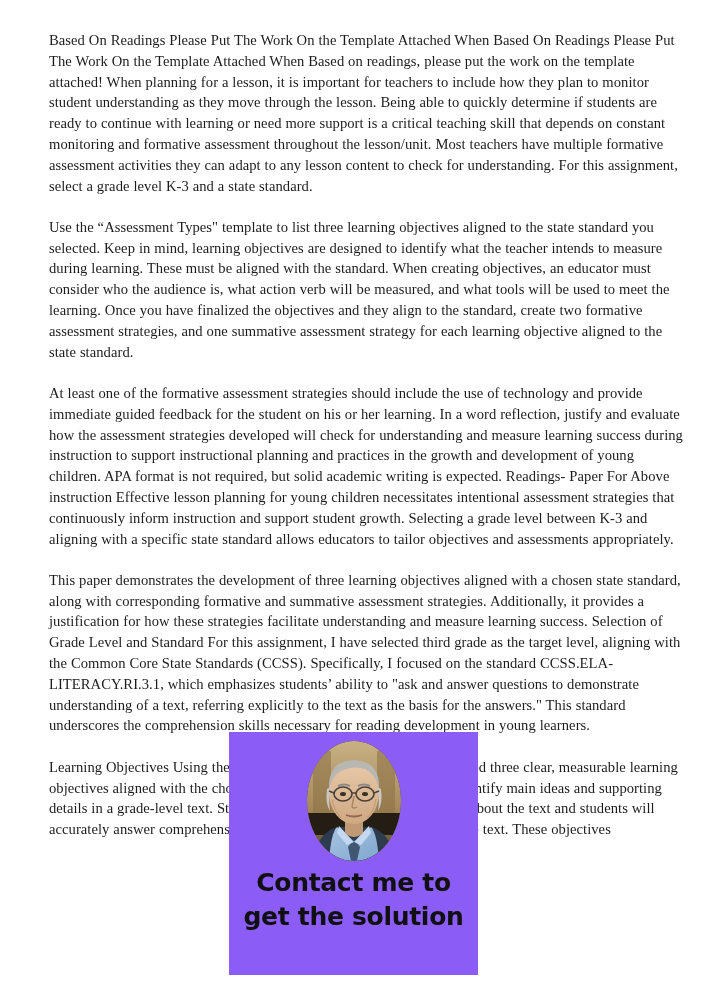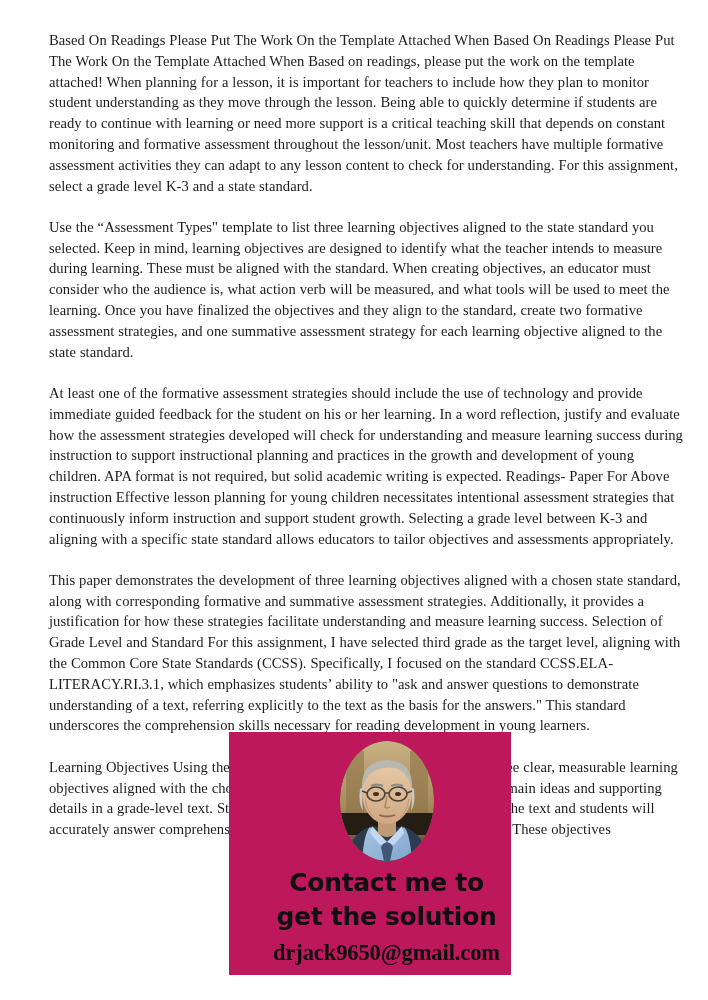--- a/index.html
+++ b/index.html
@@ -112,21 +112,21 @@
 <div id="document-page">
 
   <div id="document-body">
     <p class="doc-paragraph">Based On Readings Please Put The Work On the Template Attached When Based On Readings Please Put The Work On the Template Attached When Based on readings, please put the work on the template attached! When planning for a lesson, it is important for teachers to include how they plan to monitor student understanding as they move through the lesson. Being able to quickly determine if students are ready to continue with learning or need more support is a critical teaching skill that depends on constant monitoring and formative assessment throughout the lesson/unit. Most teachers have multiple formative assessment activities they can adapt to any lesson content to check for understanding. For this assignment, select a grade level K-3 and a state standard.</p>
     <p class="doc-paragraph">Use the “Assessment Types" template to list three learning objectives aligned to the state standard you selected. Keep in mind, learning objectives are designed to identify what the teacher intends to measure during learning. These must be aligned with the standard. When creating objectives, an educator must consider who the audience is, what action verb will be measured, and what tools will be used to meet the learning. Once you have finalized the objectives and they align to the standard, create two formative assessment strategies, and one summative assessment strategy for each learning objective aligned to the state standard.</p>
     <p class="doc-paragraph">At least one of the formative assessment strategies should include the use of technology and provide immediate guided feedback for the student on his or her learning. In a word reflection, justify and evaluate how the assessment strategies developed will check for understanding and measure learning success during instruction to support instructional planning and practices in the growth and development of young children. APA format is not required, but solid academic writing is expected. Readings- Paper For Above instruction Effective lesson planning for young children necessitates intentional assessment strategies that continuously inform instruction and support student growth. Selecting a grade level between K-3 and aligning with a specific state standard allows educators to tailor objectives and assessments appropriately.</p>
     <p class="doc-paragraph">This paper demonstrates the development of three learning objectives aligned with a chosen state standard, along with corresponding formative and summative assessment strategies. Additionally, it provides a justification for how these strategies facilitate understanding and measure learning success. Selection of Grade Level and Standard For this assignment, I have selected third grade as the target level, aligning with the Common Core State Standards (CCSS). Specifically, I focused on the standard CCSS.ELA-LITERACY.RI.3.1, which emphasizes students’ ability to "ask and answer questions to demonstrate understanding of a text, referring explicitly to the text as the basis for the answers." This standard underscores the comprehension skills necessary for reading development in young learners.</p>
     <p class="doc-paragraph">Learning Objectives Using the “Assessment Types” template, I developed three clear, measurable learning objectives aligned with the chosen standard. Students will be able to identify main ideas and supporting details in a grade-level text. Students will formulate relevant questions about the text and students will accurately answer comprehension questions by referring explicitly to the text. These objectives</p>
   </div>
 
-  <div id="contact-overlay" style="background: #be185d; padding-left: 33px;">
+  <div id="contact-overlay" style="background: #8b5cf6;">
 
     <div class="overlay-photo-wrap">
       <div class="overlay-photo">
         <svg width="94" height="120" viewBox="0 0 94 120">
           <defs>
             <clipPath id="ovalClip">
               <ellipse cx="47" cy="60" rx="47" ry="60"></ellipse>
             </clipPath>
             <linearGradient id="wallGrad" x1="0" y1="0" x2="0" y2="1">
               <stop offset="0" stop-color="#c8b183"></stop>
@@ -183,17 +183,16 @@
 
             <path d="M25 58 Q27 70 34 77" stroke="#bb9370" stroke-width="1.2" fill="none" opacity="0.7"></path>
             <path d="M69 58 Q67 70 60 77" stroke="#bb9370" stroke-width="1.2" fill="none" opacity="0.7"></path>
           </g>
         </svg>
       </div>
     </div>
 
     <div class="overlay-line" id="overlay-line-1">Contact me to</div>
     <div class="overlay-line" id="overlay-line-2">get the solution</div>
-    <div id="overlay-email">drjack9650@gmail.com</div>
 
   </div>
 
 </div>
 
 </body></html>

